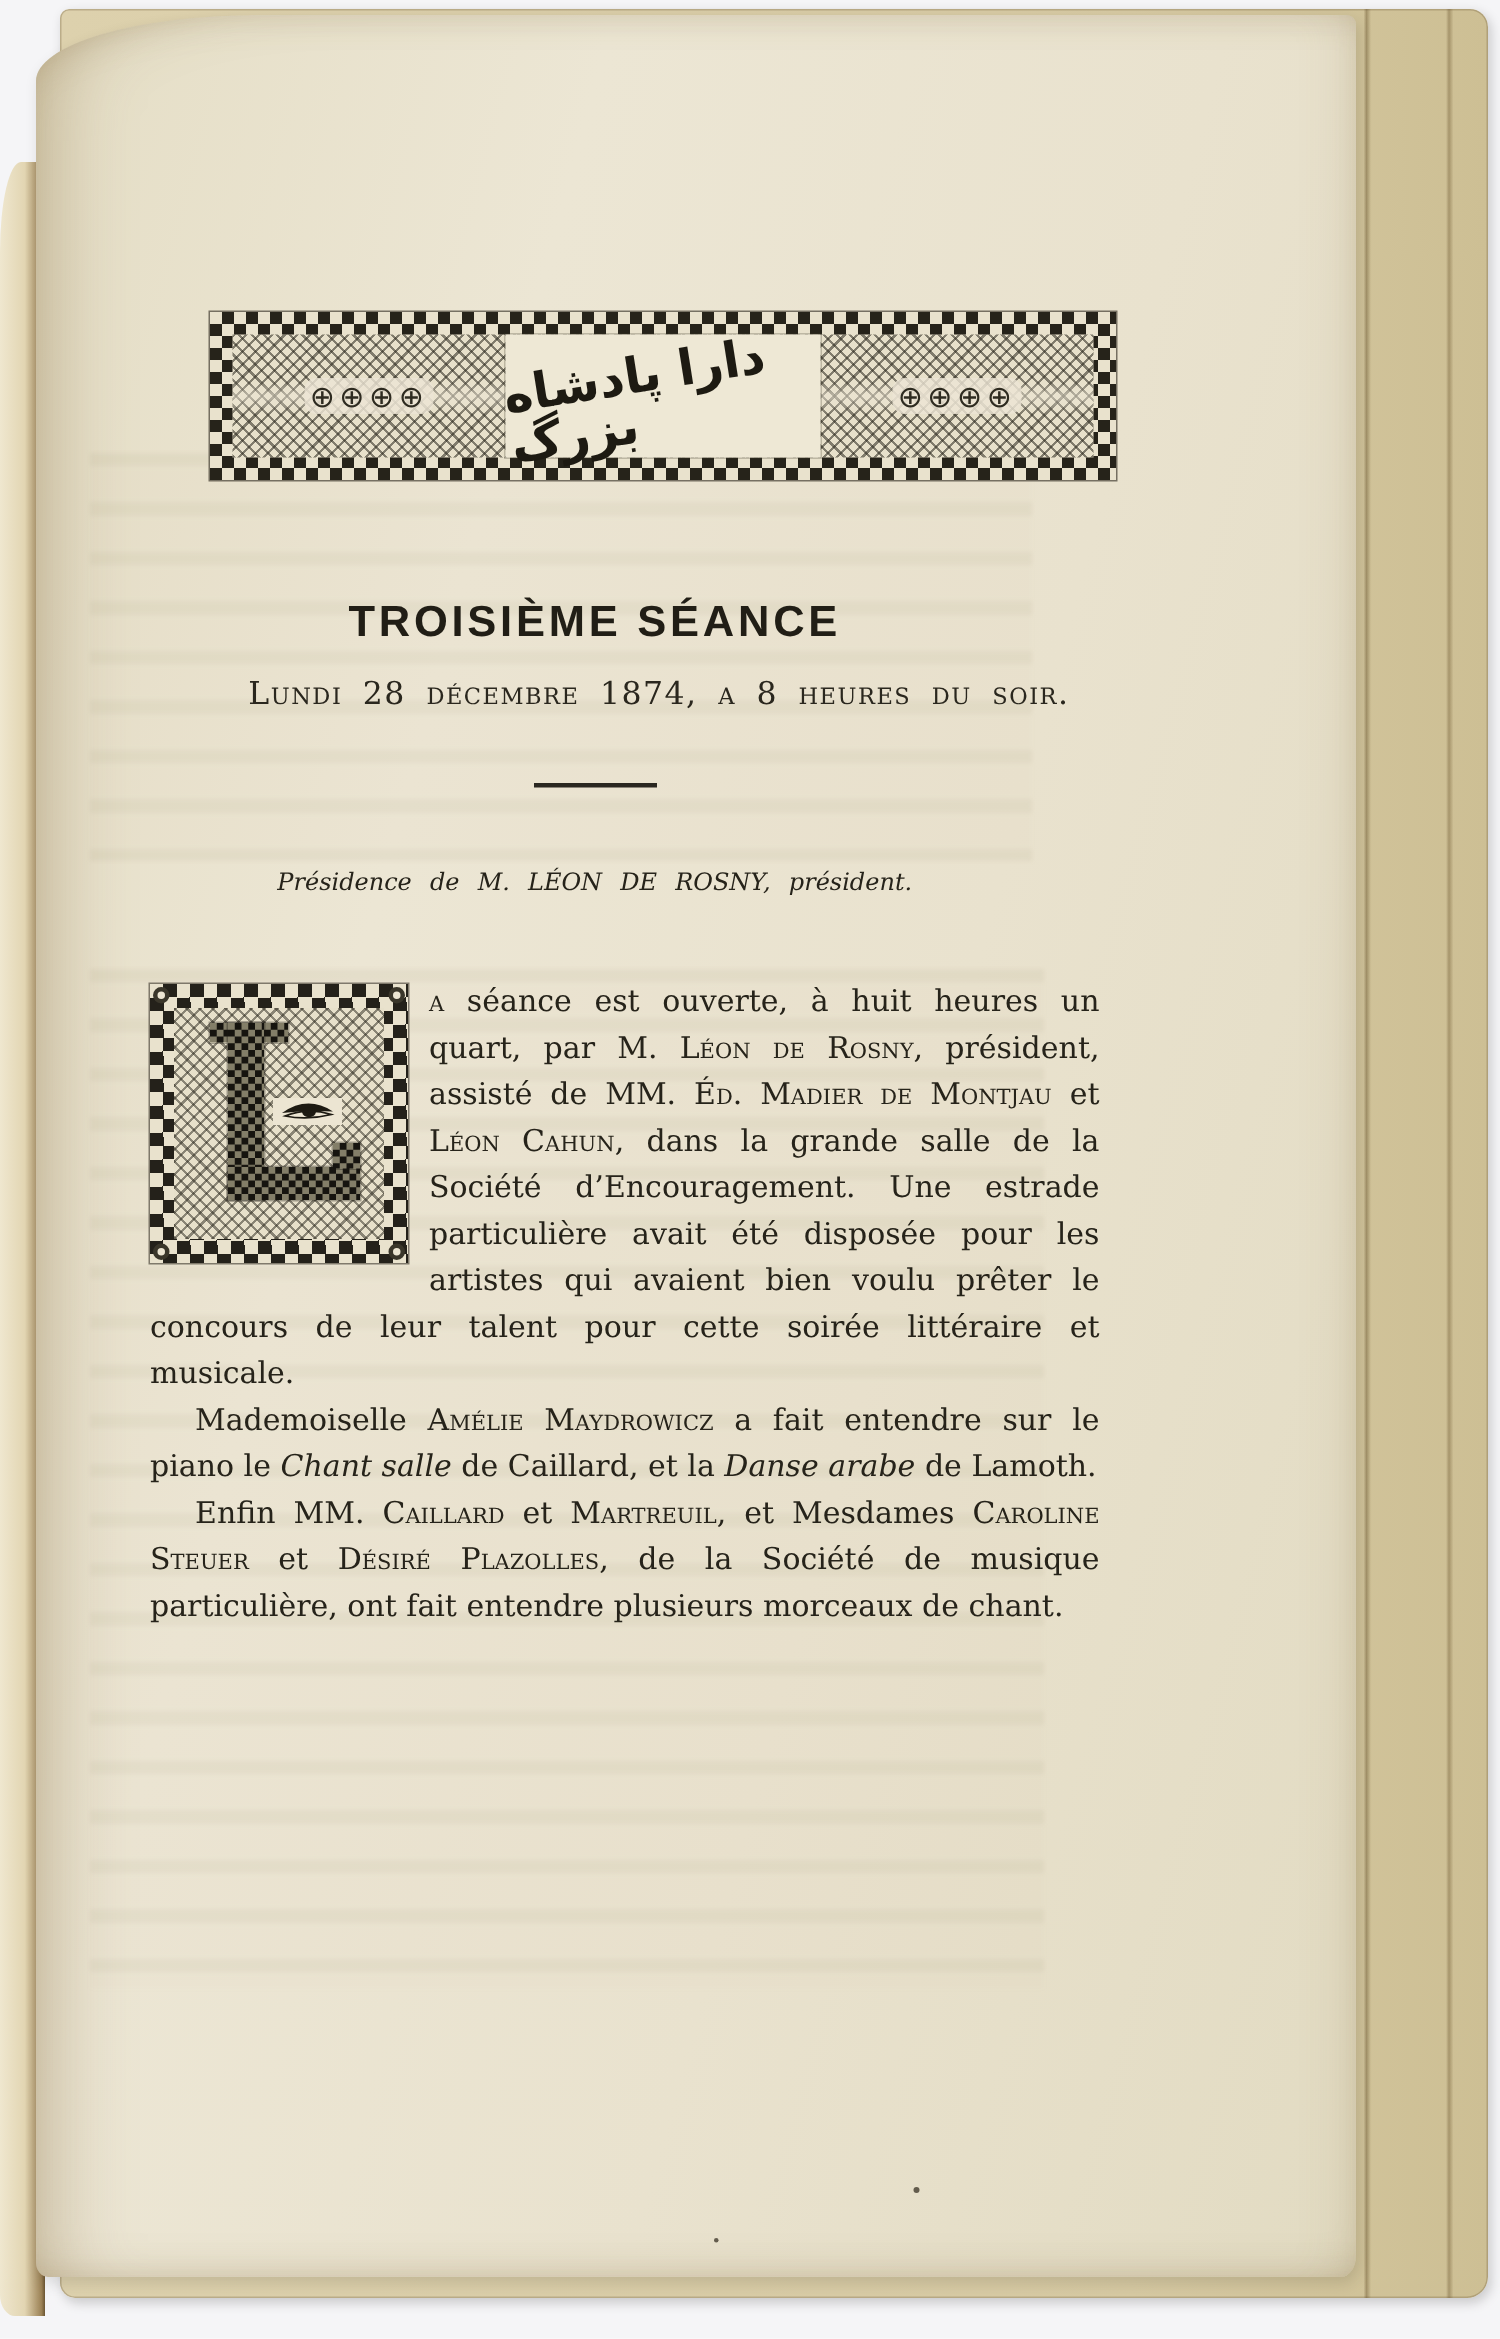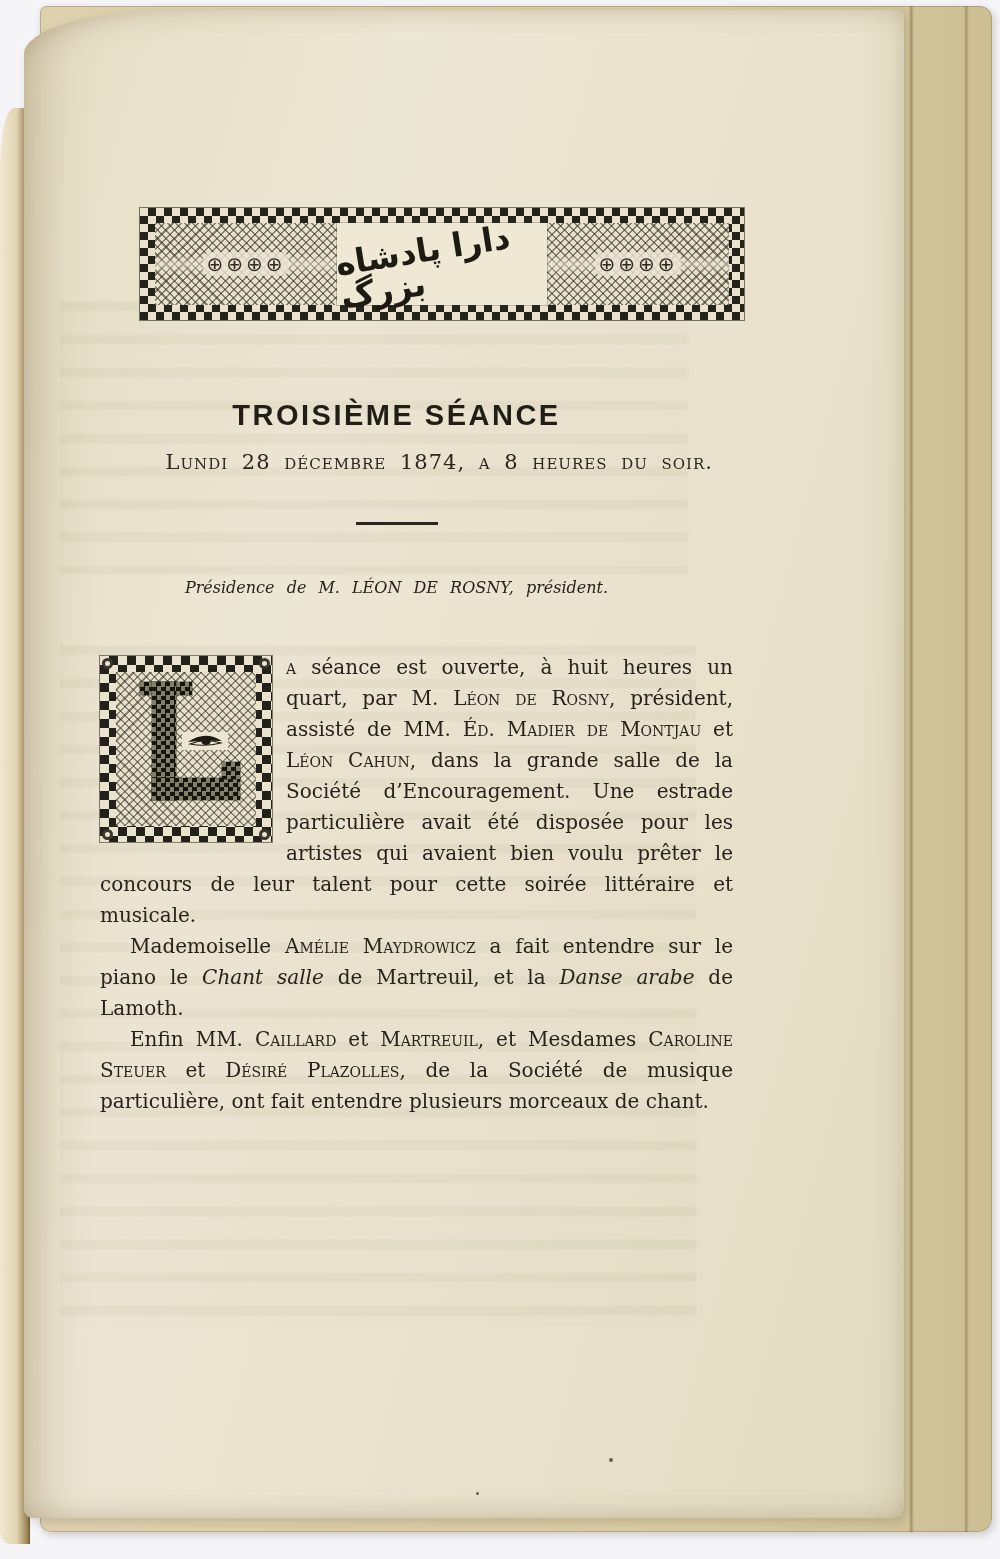--- a/index.html
+++ b/index.html
@@ -172,21 +172,21 @@
             <svg width="38" height="14" viewBox="0 0 38 14">
               <path d="M2 8 Q 19 -4 36 7 Q 19 6 2 8 Z" fill="#1d1a12"></path>
               <ellipse cx="20" cy="7.5" rx="4.5" ry="3.4" fill="#1d1a12"></ellipse>
               <path d="M4 10 Q 19 4 35 9 Q 19 13 4 10 Z" fill="none" stroke="#1d1a12" stroke-width="1.1"></path>
             </svg>
           </div>
         </div>
       </div>
 
     <p class="par"><span class="sc">a</span><span> séance est ouverte, à huit heures un quart, par M. </span><span class="sc">Léon de Rosny</span><span>, président, assisté de MM. </span><span class="sc">Éd. Madier de Montjau</span><span> et </span><span class="sc">Léon Cahun</span><span>, dans la grande salle de la Société d’Encouragement. Une estrade particulière avait été disposée pour les artistes qui avaient bien voulu prêter le concours de leur talent pour cette soirée littéraire et musicale.</span></p>
-        <p class="par ind"><span>Mademoiselle </span><span class="sc">Amélie Maydrowicz</span><span> a fait entendre sur le piano le </span><span class="it">Chant salle</span><span> de Martreuil, et la </span><span class="it">Danse arabe</span><span> de Lamoth.</span></p>
+        <p class="par ind"><span>Mademoiselle </span><span class="sc">Amélie Maydrowicz</span><span> a fait entendre sur le piano le </span><span class="it">Chant salle</span><span> de Caillard, et la </span><span class="it">Danse arabe</span><span> de Lamoth.</span></p>
         <p class="par ind"><span>Enfin MM. </span><span class="sc">Caillard</span><span> et </span><span class="sc">Martreuil</span><span>, et Mesdames </span><span class="sc">Caroline Steuer</span><span> et </span><span class="sc">Désiré Plazolles</span><span>, de la Société de musique particulière, ont fait entendre plusieurs morceaux de chant.</span></p>
       </div>
 
   </div>
 
   <div class="speck" style="left:585px;top:1448px"></div>
   <div class="speck" style="left:452px;top:1482px;width:3px;height:3px"></div>
 </div>
 
 </body></html>

